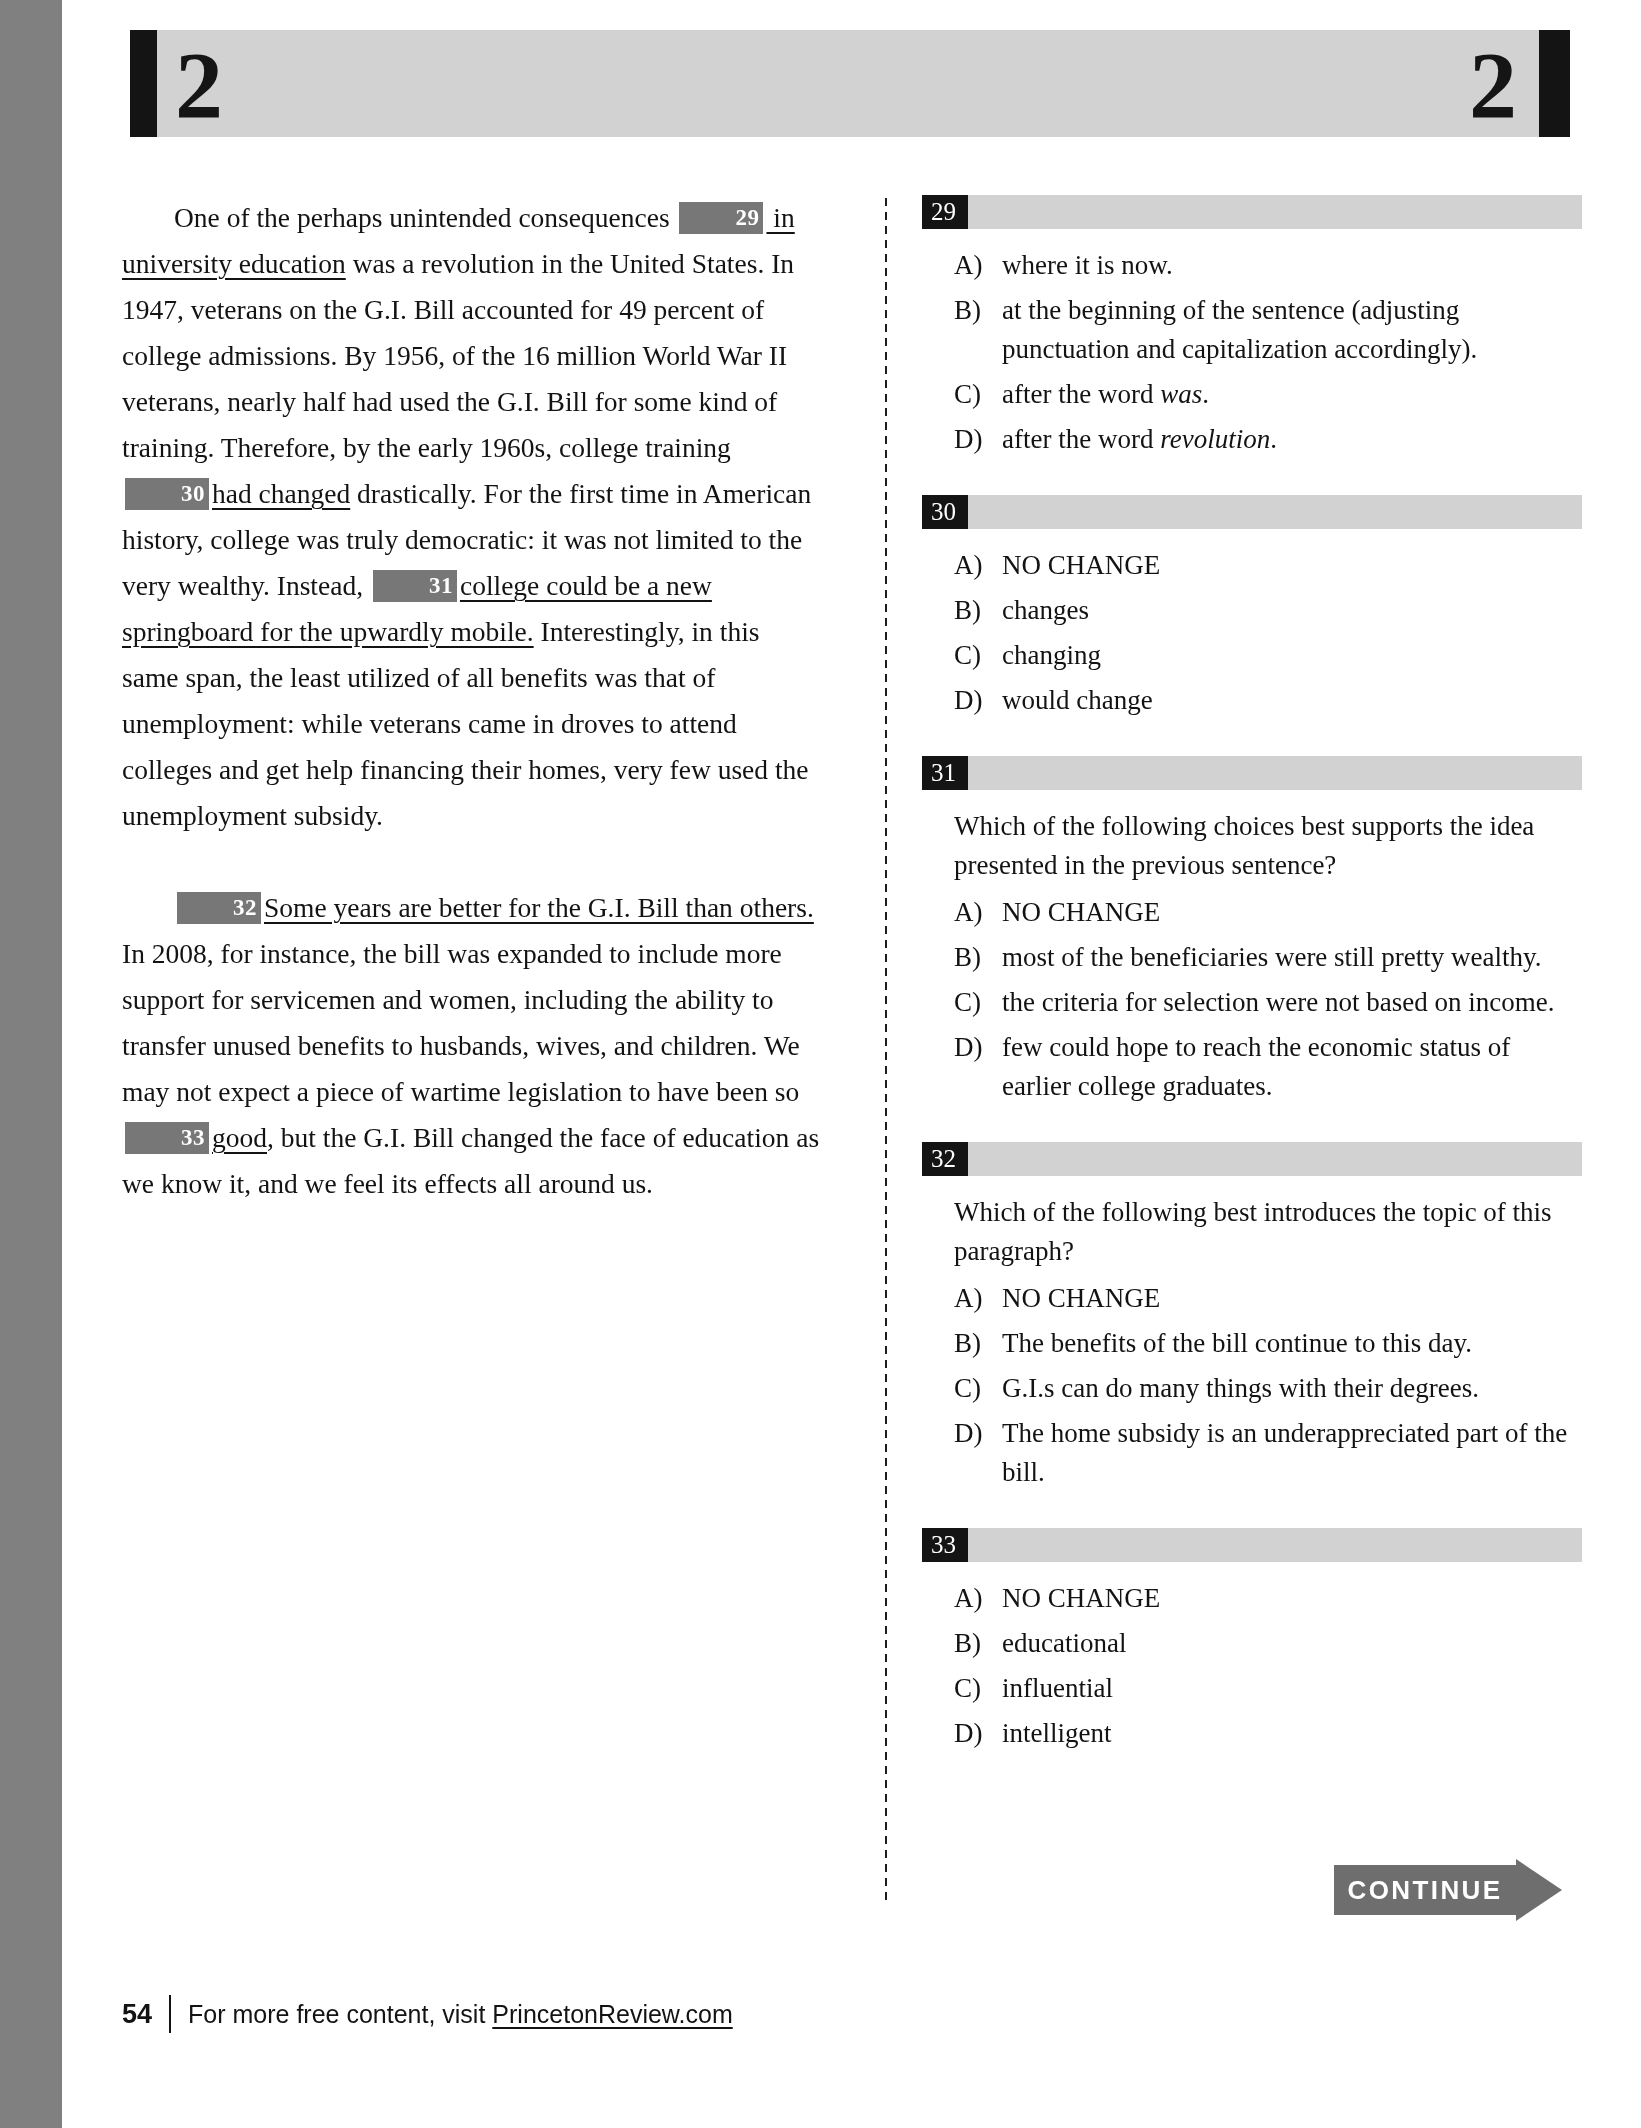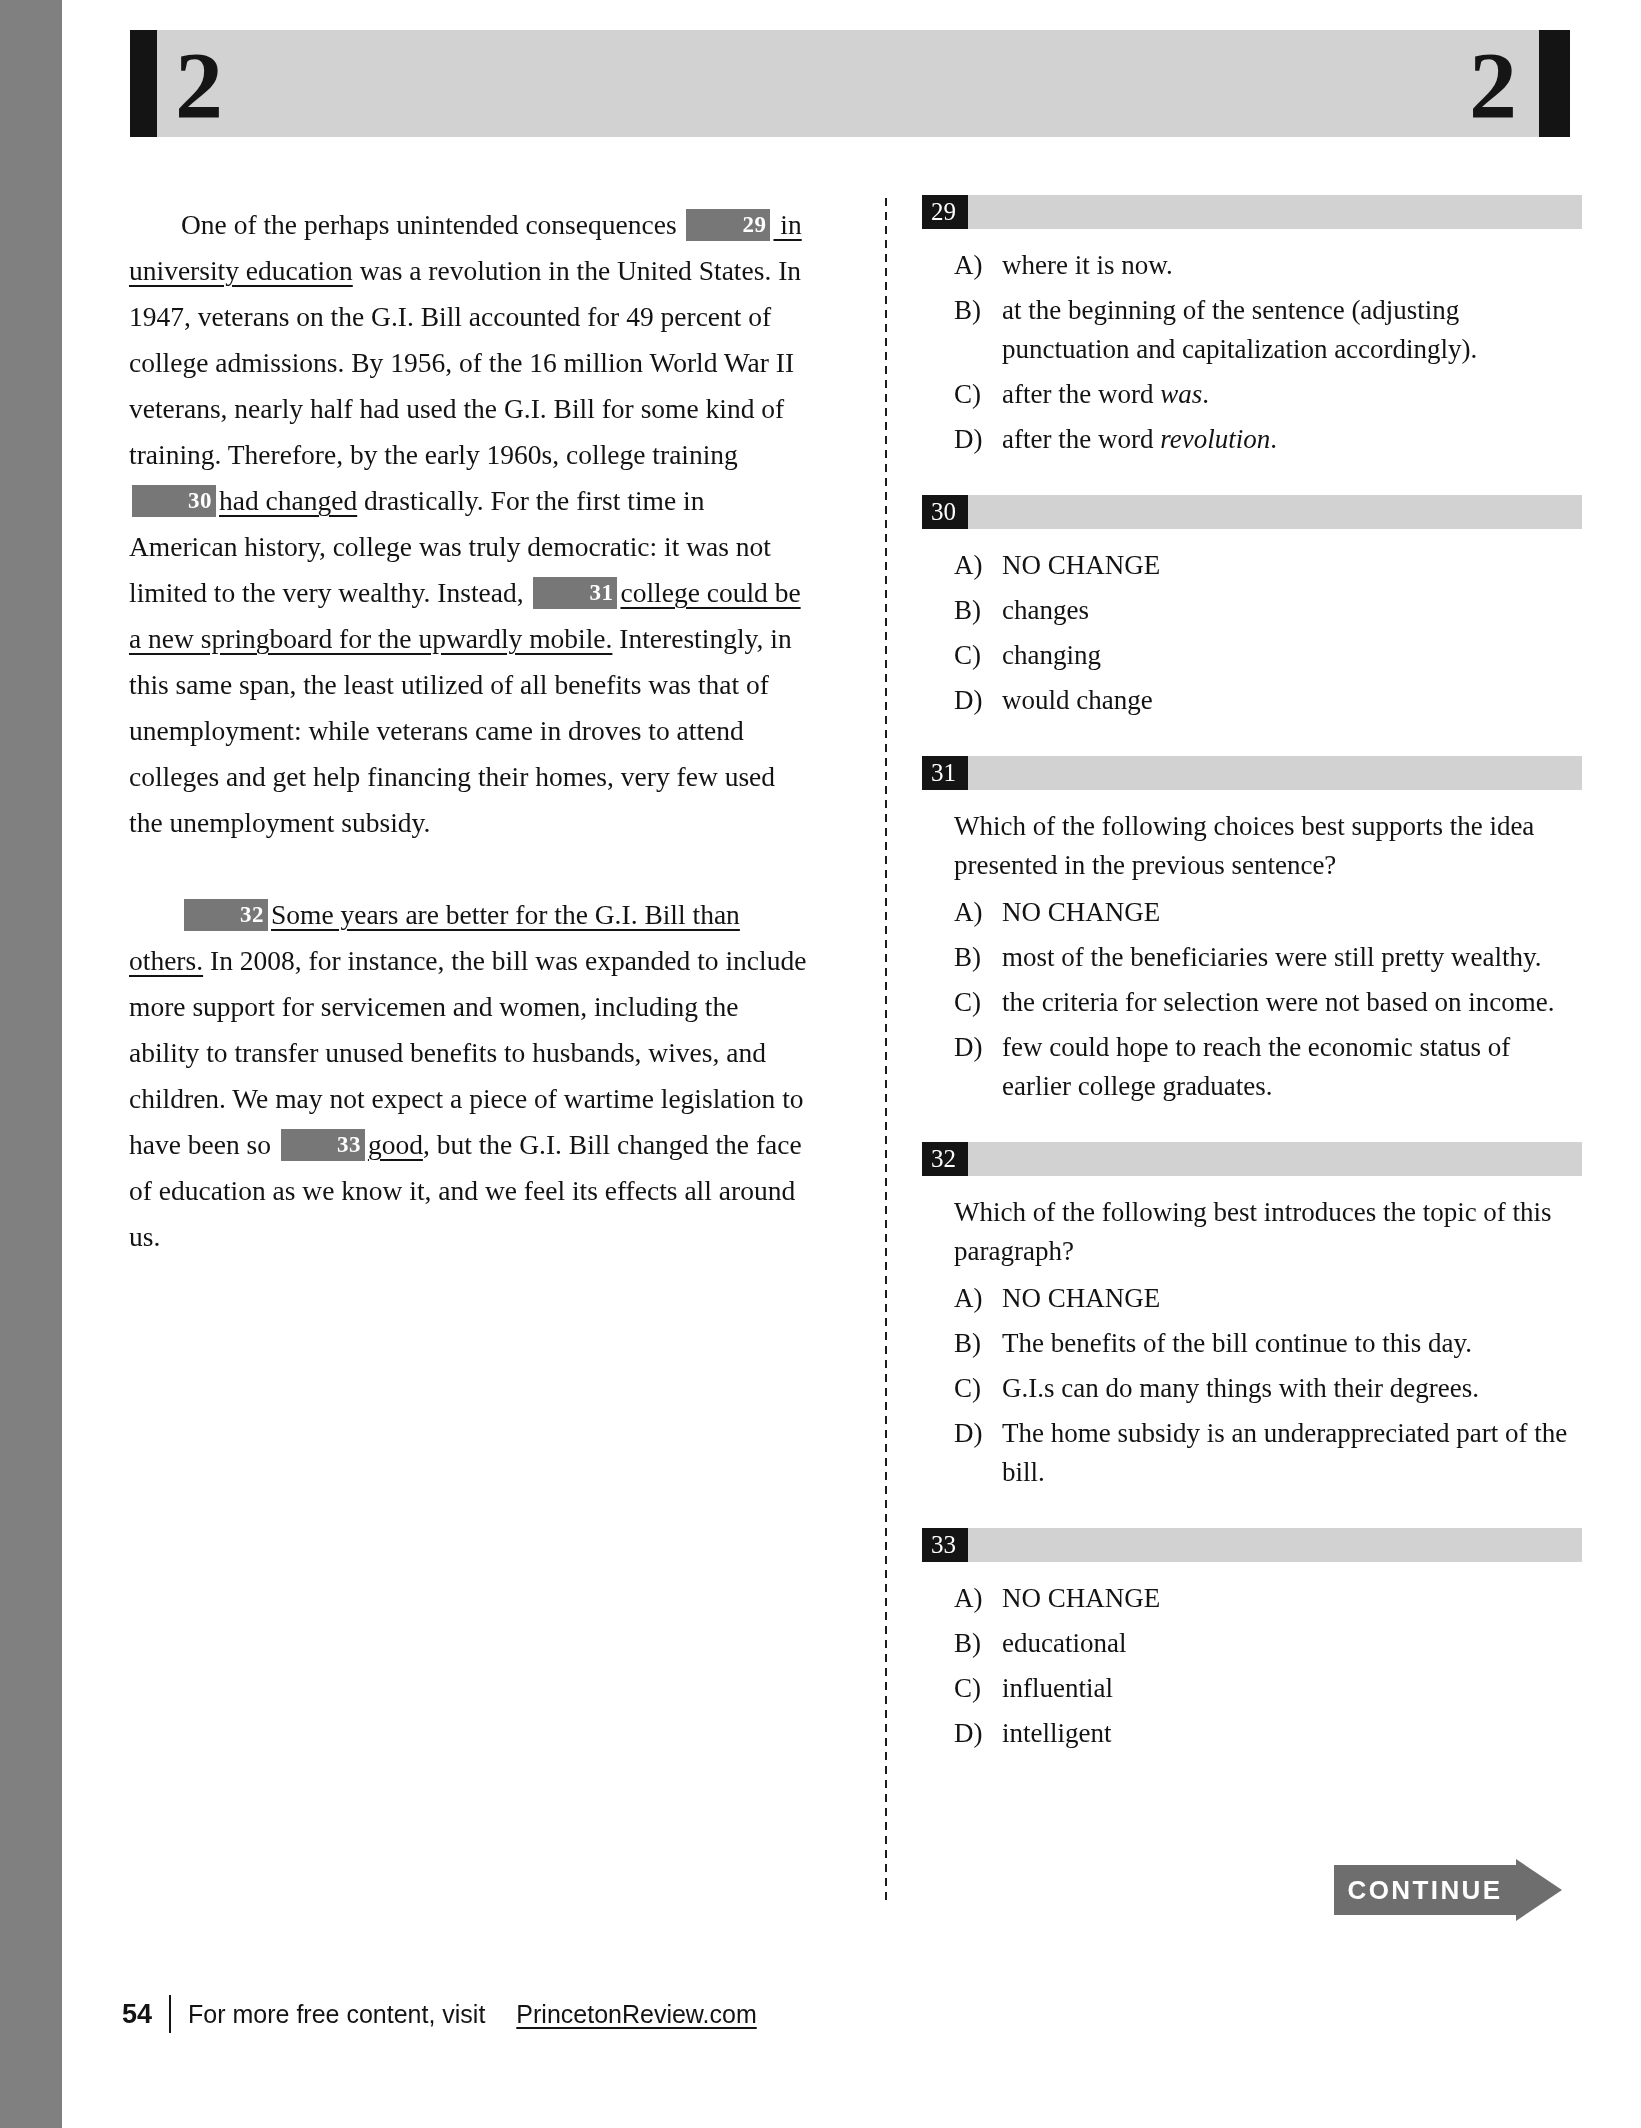--- a/index.html
+++ b/index.html
@@ -88,21 +88,21 @@
     background-repeat: repeat-y;
   }
   .col-right {
     position: absolute;
     left: 860px; top: 0;
     width: 660px;
   }
 
   
   .passage p {
-    margin: 7px;
+    margin: 0;
     font-size: 27.5px;
     line-height: 46px;
     color: #131313;
     text-align: left;
   }
   .passage p.indent {
     text-indent: 52px;
   }
   .passage p + p {
     margin-top: 46px;
@@ -236,21 +236,20 @@
     background: #131313;
     margin: 0 17px;
   }
   .footer-text {
     font-size: 25px;
     color: #131313;
   }
   .footer-link {
     text-decoration: underline;
     text-underline-offset: 4px;
-    margin-left: 24px;
   }
 </style>
 </head>
 <body>
 
 <div class="spine"></div>
 
 <div class="page">
 
   <div class="header">

